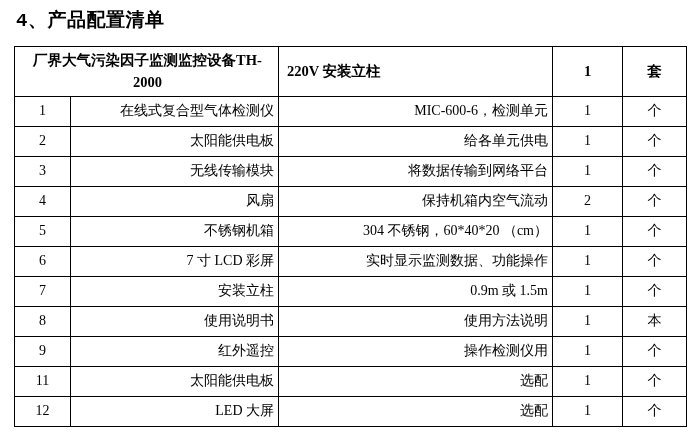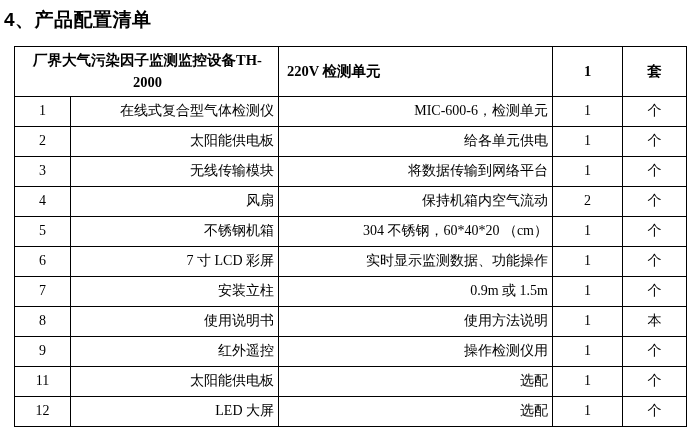--- a/index.html
+++ b/index.html
@@ -15,24 +15,24 @@
     overflow: hidden;
   }
   .page {
     position: relative;
     width: 700px;
     height: 435px;
     box-sizing: border-box;
     padding: 0;
   }
   .doc-heading {
-    font-family: Liberation Sans, sans-serif;
+    font-family: Liberation Mono, monospace;
     font-size: 19px;
     font-weight: bold;
-    margin: 7px 0 0 4px;
+    margin: 7px 0 0 16px;
     letter-spacing: 0.5px;
   }
   table.config-table {
     border-collapse: collapse;
     margin: 13px 0 0 14px;
     width: 672px;
     table-layout: fixed;
     font-size: 14px;
   }
   table.config-table td {
@@ -81,21 +81,21 @@
     <colgroup>
       <col class="c-idx">
       <col class="c-name">
       <col class="c-desc">
       <col class="c-qty">
       <col class="c-unit">
     </colgroup>
     <tbody>
       <tr class="header-row">
         <td class="h-name cell-left" colspan="2">厂界大气污染因子监测监控设备TH-2000</td>
-        <td class="h-desc">220V 检测单元</td>
+        <td class="h-desc">220V 安装立柱</td>
         <td class="cell-center">1</td>
         <td class="cell-center">套</td>
       </tr>
     <tr class="data-row">
           <td class="cell-center">1</td>
           <td class="cell-left">在线式复合型气体检测仪</td>
           <td class="cell-left nowrap">MIC-600-6，检测单元</td>
           <td class="cell-center">1</td>
           <td class="cell-center">个</td>
         </tr>

